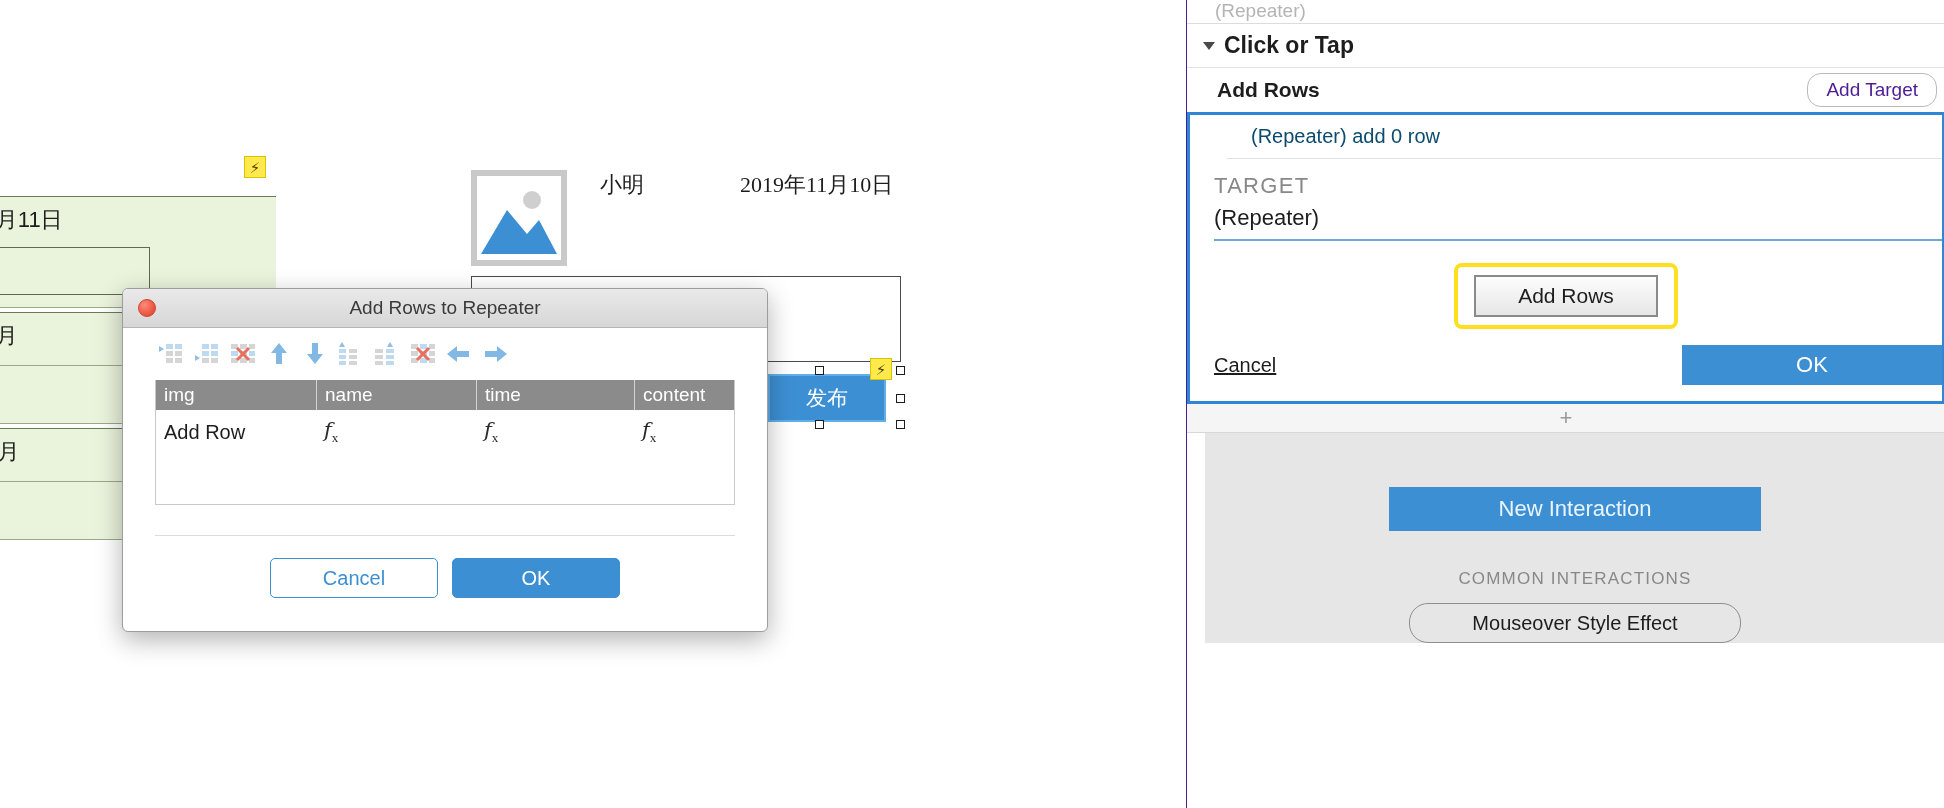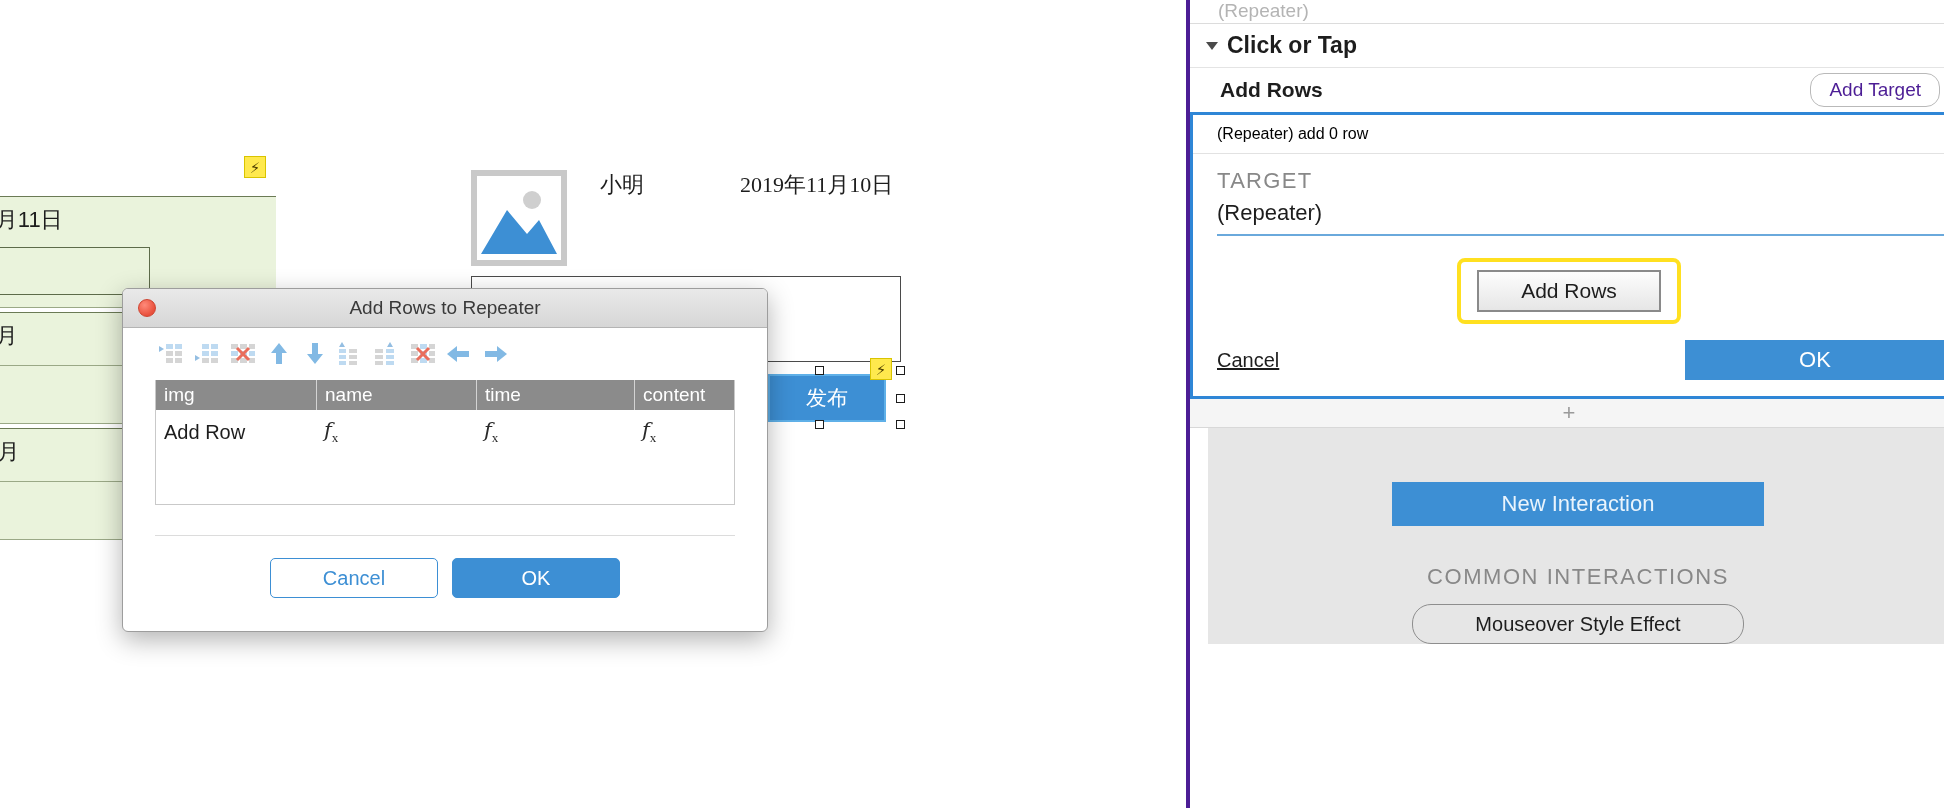--- a/index.html
+++ b/index.html
@@ -126,21 +126,21 @@
     font-size:20px;border-radius:5px;box-sizing:border-box;
     height:40px;width:168px;display:flex;align-items:center;justify-content:center;
     cursor:default;
   }
   .btn-cancel{background:#ffffff;border:1px solid #3d8fd4;color:#3d8fd4;}
   .btn-ok{background:#3d8fd4;border:1px solid #3d8fd4;color:#ffffff;}
 
   
   #right-panel{
     left:1186px;top:0;width:758px;height:808px;
-    background:#ffffff;border-left:4px solid #4c1d95;box-sizing:border-box;
+    background:#ffffff;border-left:1px solid #4c1d95;box-sizing:border-box;
     overflow:hidden;
   }
   #panel-scroll{position:absolute;left:0;top:0;width:758px;}
 
   .ghost-row{
     height:24px;border-bottom:1px solid #dcdcdc;background:#fff;
     color:#b4b4b4;font-size:19px;padding-left:28px;box-sizing:border-box;
     overflow:hidden;
   }
 
@@ -164,22 +164,23 @@
     border:1px solid #b9b9b9;border-radius:14px;background:#fff;
     font-size:19px;color:#4c1d95;padding:5px 18px;white-space:nowrap;
     position:relative;left:0;
   }
 
   #edit-card{
     border:3px solid #2f86d6;box-sizing:border-box;background:#fff;
     margin:0; position:relative;
   }
   #ec-hint{
-    font-size:16px;color:#000000;padding:10px 0 10px 24px;
+    font-size:20px;color:#0c4a6e;padding:10px 0 10px 24px;
     border-bottom:1px solid #e2e2e2;
+    margin-left:37px;
   }
   #ec-target-label{
     font-size:22px;color:#888;letter-spacing:.06em;
     padding:14px 0 0 24px;
   }
   #ec-target-value{
     font-size:22px;color:#1d1d1d;padding:6px 0 8px 24px;
   }
   #ec-target-underline{height:2px;background:#6aa9dc;margin:0 0 0 24px;}
 
@@ -214,21 +215,21 @@
 
   #lower-panel{
     background:#e6e6e6;padding-top:54px;height:100%;box-sizing:border-box;margin-left:18px;
   }
   #new-interaction{
     margin:0 auto;width:372px;height:44px;background:#3d8fd4;color:#eaf4fc;
     font-size:22px;display:flex;align-items:center;justify-content:center;
     position:relative;left:0;
   }
   #common-label{
-    text-align:center;font-size:22px;color:#888;letter-spacing:.07em;
+    text-align:center;font-size:17px;color:#888;letter-spacing:.07em;
     margin-top:38px;
   }
   #mouseover-btn{
     margin:14px auto 0 auto;width:330px;height:38px;
     border:1px solid #8e8e8e;border-radius:19px;background:#e6e6e6;
     font-size:20px;color:#1d1d1d;
     display:flex;align-items:center;justify-content:center;
   }
 </style>
 </head>

